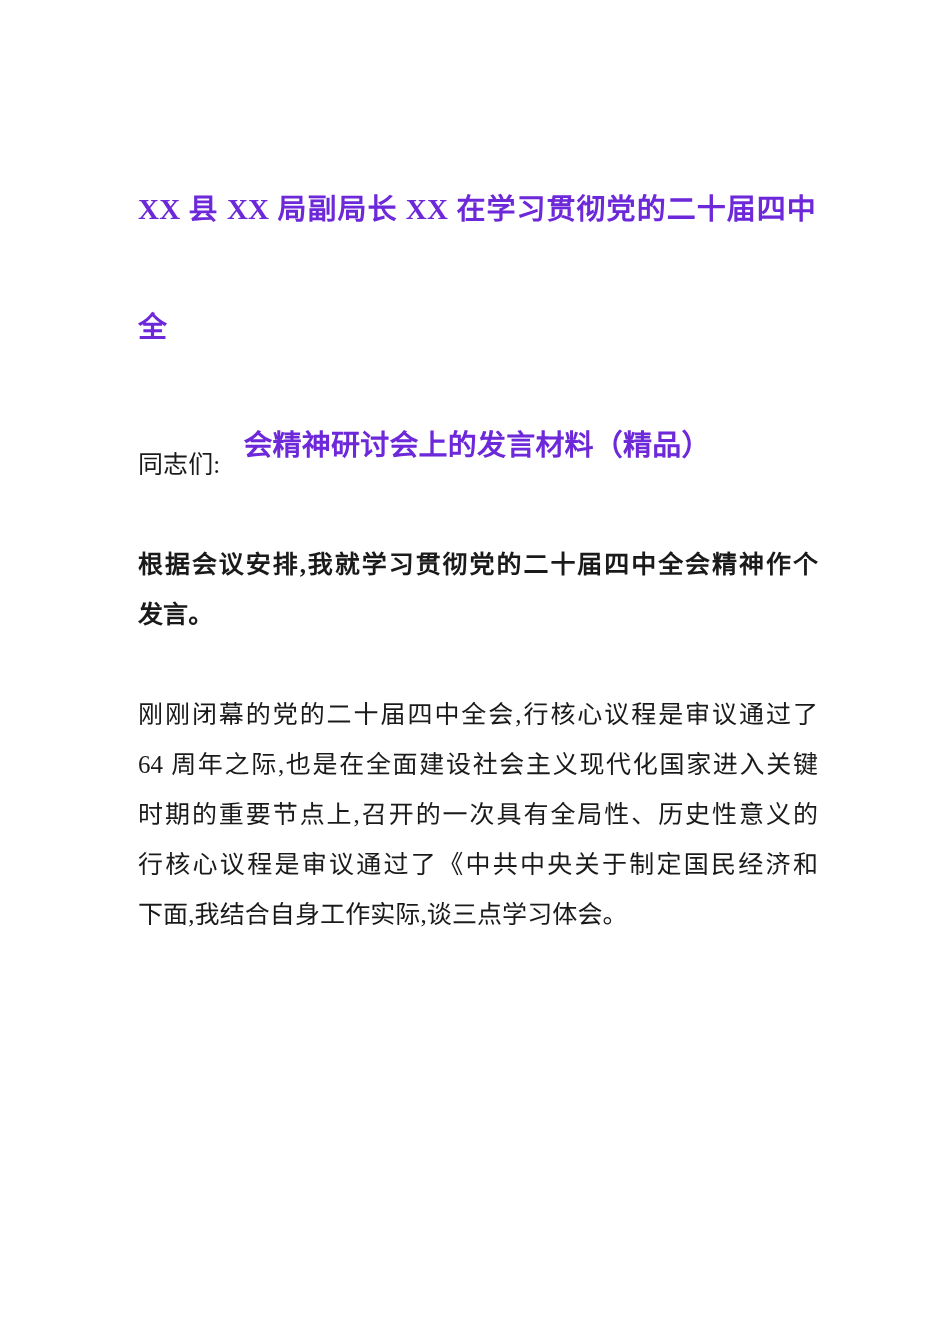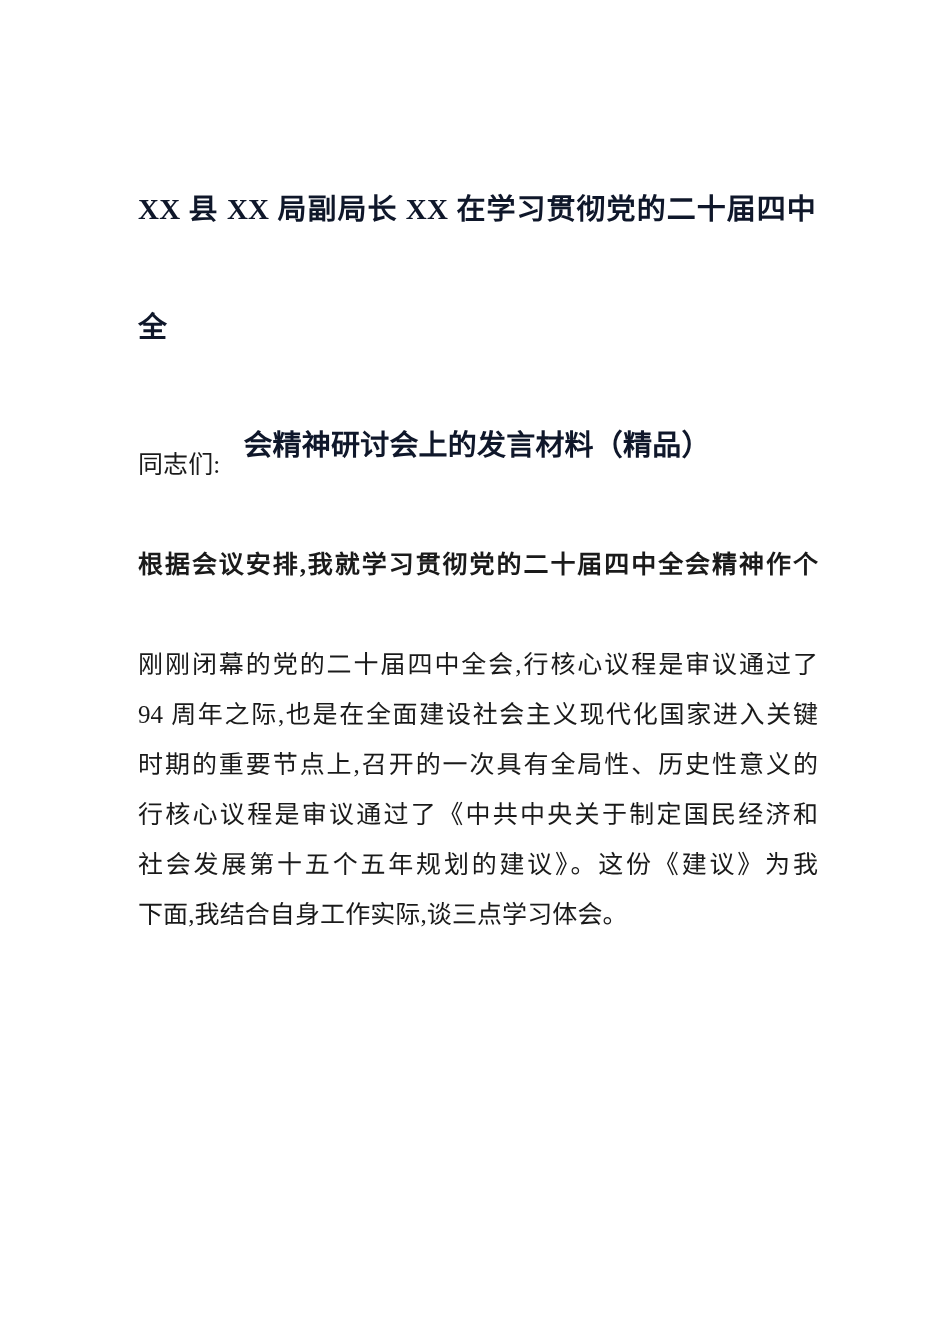--- a/index.html
+++ b/index.html
@@ -26,21 +26,21 @@
     position: absolute;
     left: 138px;
     top: 150px;
     width: 678px;
     font-size: 29px;
     font-weight: bold;
     line-height: 118px;
     text-align: justify;
     text-align-last: justify;
     letter-spacing: 0.2px;
-    color: #0f172a;
+    color: #6d28d9;
   }
   .doc-title .tline {
     display: block;
     text-align: justify;
     text-align-last: justify;
   }
   .doc-title .tline.center {
     text-align: right;
     text-align-last: center;
   }
@@ -95,26 +95,26 @@
   </div>
 
   <div class="body-block">
 
     <p class="para salutation">
       <span class="ln last">同志们:</span>
     </p>
 
     <p class="para spaced">
       <span class="ln">根据会议安排,我就学习贯彻党的二十届四中全会精神作个</span>
+      <span class="ln last">发言。</span>
     </p>
 
     <p class="para">
       <span class="ln">刚刚闭幕的党的二十届四中全会,行核心议程是审议通过了</span>
-      <span class="ln">94 周年之际,也是在全面建设社会主义现代化国家进入关键</span>
+      <span class="ln">64 周年之际,也是在全面建设社会主义现代化国家进入关键</span>
       <span class="ln">时期的重要节点上,召开的一次具有全局性、历史性意义的</span>
       <span class="ln">行核心议程是审议通过了《中共中央关于制定国民经济和</span>
-      <span class="ln">社会发展第十五个五年规划的建议》。这份《建议》为我</span>
       <span class="ln last">下面,我结合自身工作实际,谈三点学习体会。</span>
     </p>
 
   </div>
 
 </div>
 
 </body></html>

